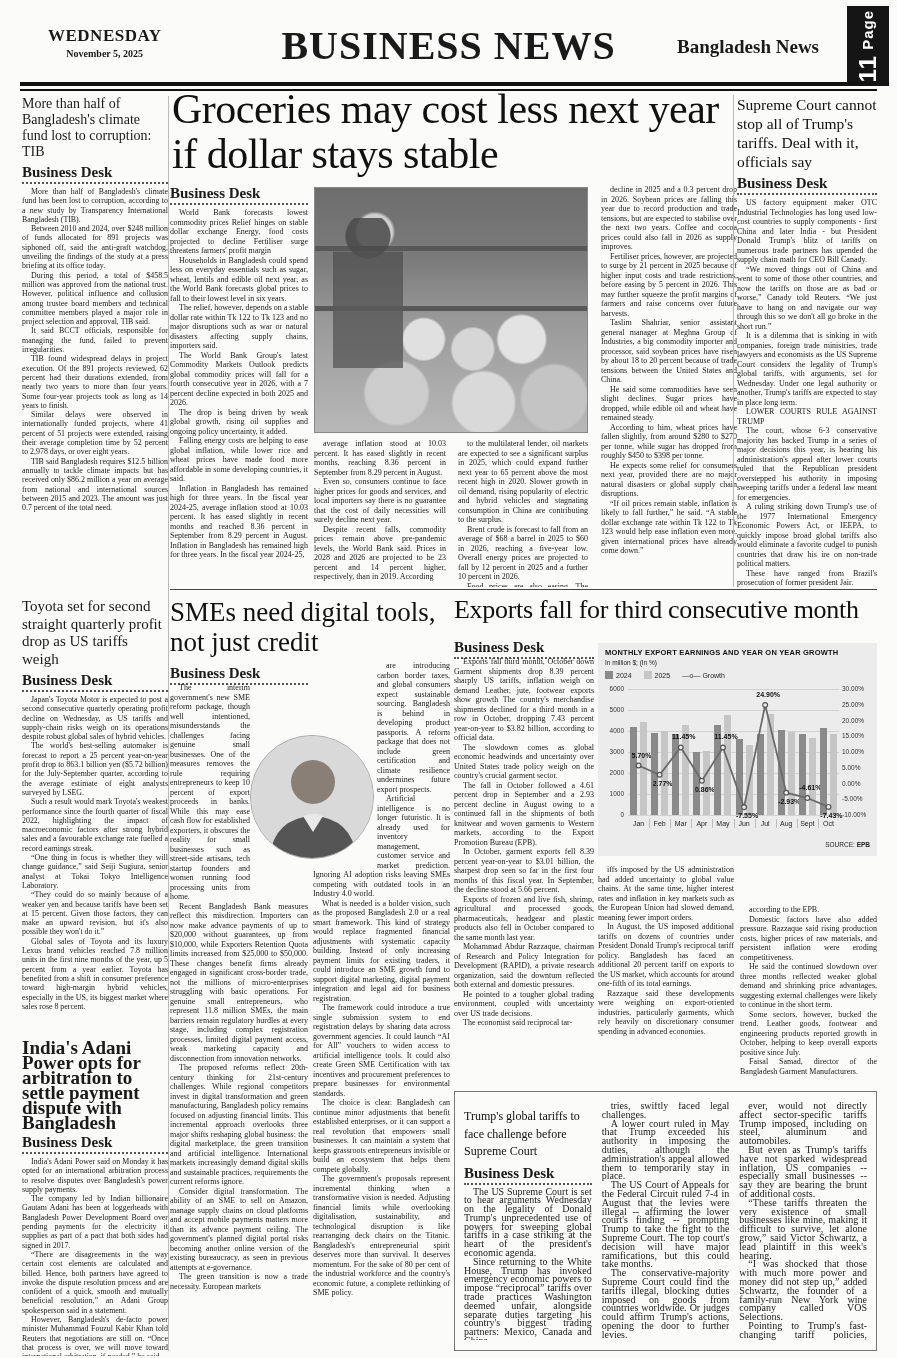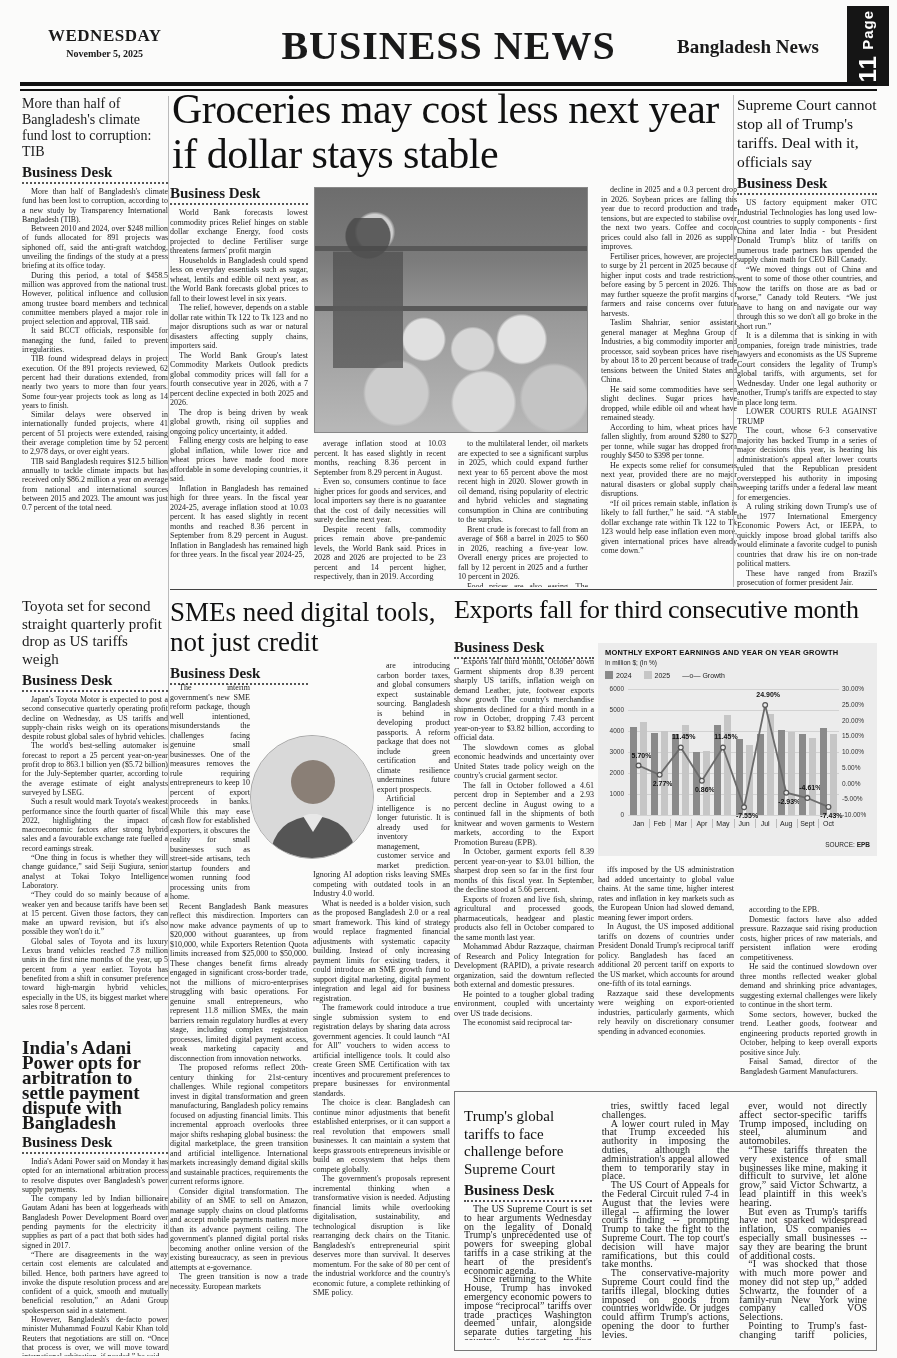--- a/index.html
+++ b/index.html
@@ -91,21 +91,21 @@
   #chart { position:absolute; left:428px; top:548px; width:279px; height:213px; background:#ececec;
            font-family:"Liberation Sans",sans-serif; }
   #under-chart-col1 { left:428px; top:770px; width:136px; height:220px; }
   #under-chart-col2 { left:570px; top:810px; width:137px; height:220px; }
 
   
   #trump-box { position:absolute; left:284px; top:996px; width:423px; height:260px;
                border:1px solid #777; padding:10px 9px; }
   #trump-box .inner { display:flex; gap:10px; height:100%; overflow:hidden; }
   #trump-box .bcol { width:131px; overflow:hidden; }
-  #trump-box .headline { font-size:15px; line-height:17.5px; font-weight:normal; margin-top:6px; }
+  #trump-box .headline { font-size:12px; line-height:17.5px; font-weight:normal; margin-top:6px; }
 
   
   .ch-abs { position:absolute; }
   .ch-grid { position:absolute; height:1px; background:#d2d2d2; }
   .ch-bar { position:absolute; }
   .ch-lab { position:absolute; font-size:6.5px; color:#333; }
   .ch-glab { position:absolute; font-size:7px; font-weight:bold; color:#111; white-space:nowrap; }
   .ch-month { position:absolute; font-size:7px; color:#222; text-align:center; }
   .ch-title { position:absolute; font-size:7.5px; font-weight:bold; color:#111; letter-spacing:.2px; }
   .ch-sub { position:absolute; font-size:6.5px; color:#222; }
@@ -411,22 +411,22 @@
               <p class="para">tries, swiftly faced legal challenges.</p>
               <p class="para">A lower court ruled in May that Trump exceeded his authority in imposing the duties, although the administration's appeal allowed them to temporarily stay in place.</p>
               <p class="para">The US Court of Appeals for the Federal Circuit ruled 7-4 in August that the levies were illegal -- affirming the lower court's finding -- prompting Trump to take the fight to the Supreme Court. The top court's decision will have major ramifications, but this could take months.</p>
               <p class="para">The conservative-majority Supreme Court could find the tariffs illegal, blocking duties imposed on goods from countries worldwide. Or judges could affirm Trump's actions, opening the door to further levies.</p>
               <p class="para">The Supreme Court's ruling, how-</p>
             </div>
         </div>
         <div class="bcol">
           <div>
               <p class="para">ever, would not directly affect sector-specific tariffs Trump imposed, including on steel, aluminum and automobiles.</p>
+              <p class="para">But even as Trump's tariffs have not sparked widespread inflation, US companies -- especially small businesses -- say they are bearing the brunt of additional costs.</p>
               <p class="para">“These tariffs threaten the very existence of small businesses like mine, making it difficult to survive, let alone grow,” said Victor Schwartz, a lead plaintiff in this week's hearing.</p>
-              <p class="para">But even as Trump's tariffs have not sparked widespread inflation, US companies -- especially small businesses -- say they are bearing the brunt of additional costs.</p>
               <p class="para">“I was shocked that those with much more power and money did not step up,” added Schwartz, the founder of a family-run New York wine company called VOS Selections.</p>
               <p class="para">Pointing to Trump's fast-changing tariff policies, Schwartz told reporters ahead of the hearing that small firms were “gambling with our livelihoods, trying to predict.</p>
             </div>
         </div>
       </div>
     </div>
 
   </div>
 </div>
 

